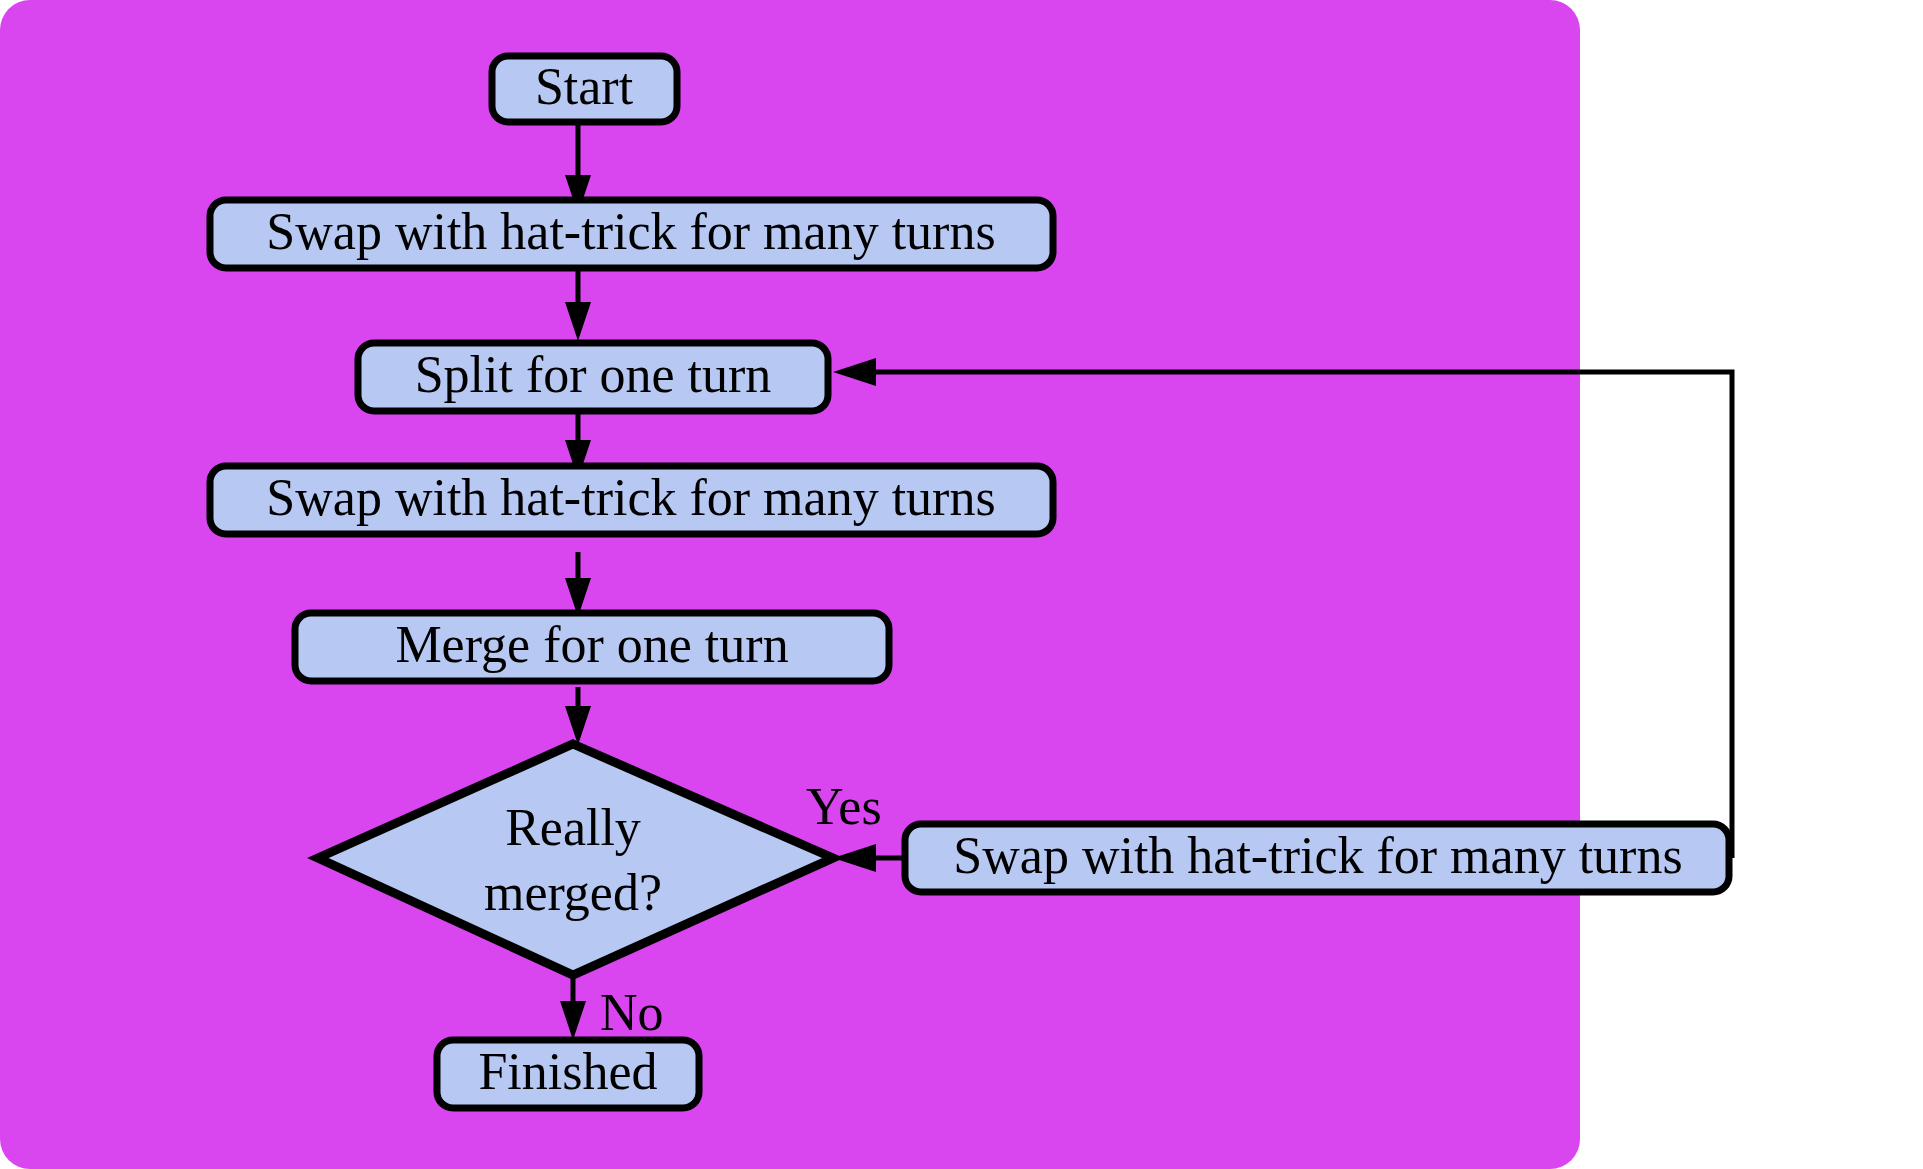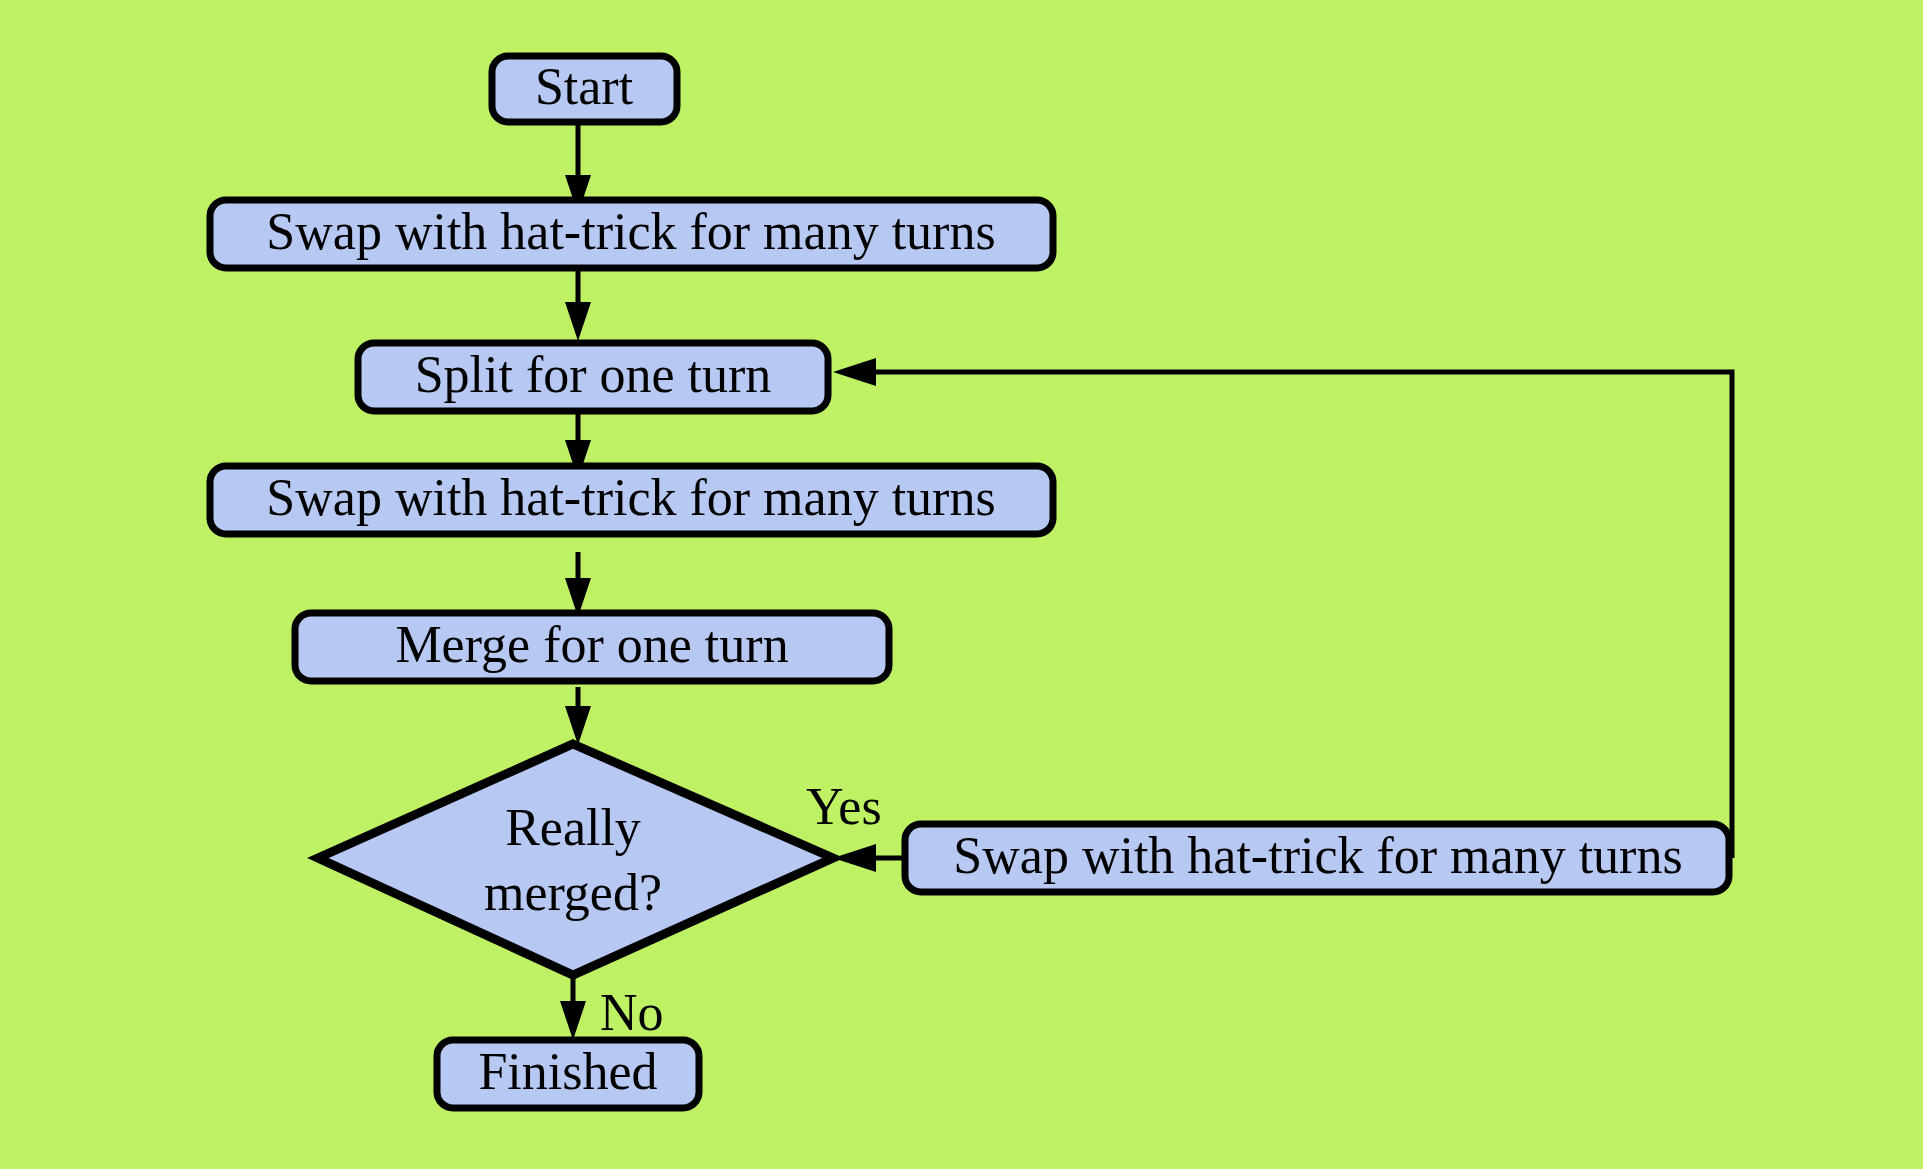--- a/index.html
+++ b/index.html
@@ -8,23 +8,24 @@
     background: #ffffff;
   }
   body {
     width: 1923px;
     height: 1169px;
     overflow: hidden;
     font-family: "Liberation Serif", "DejaVu Serif", serif;
   }
   #flow-root {
     position: relative;
-    width: 1923px;
+    width: 1580px;
     height: 1169px;
-    background: #bef264;
+    background: #d946ef;
+    border-radius: 30px;
   }
   svg#flow-svg {
     position: absolute;
     left: 0;
     top: 0;
     width: 1923px;
     height: 1169px;
     display: block;
   }
   .node-shape {

